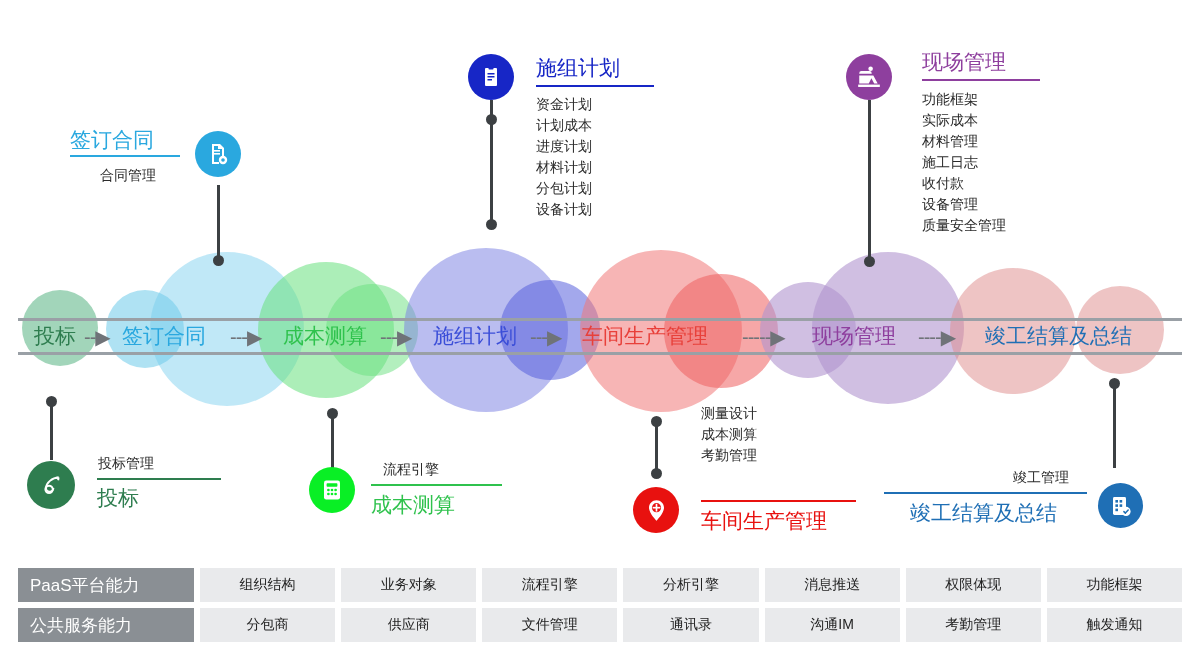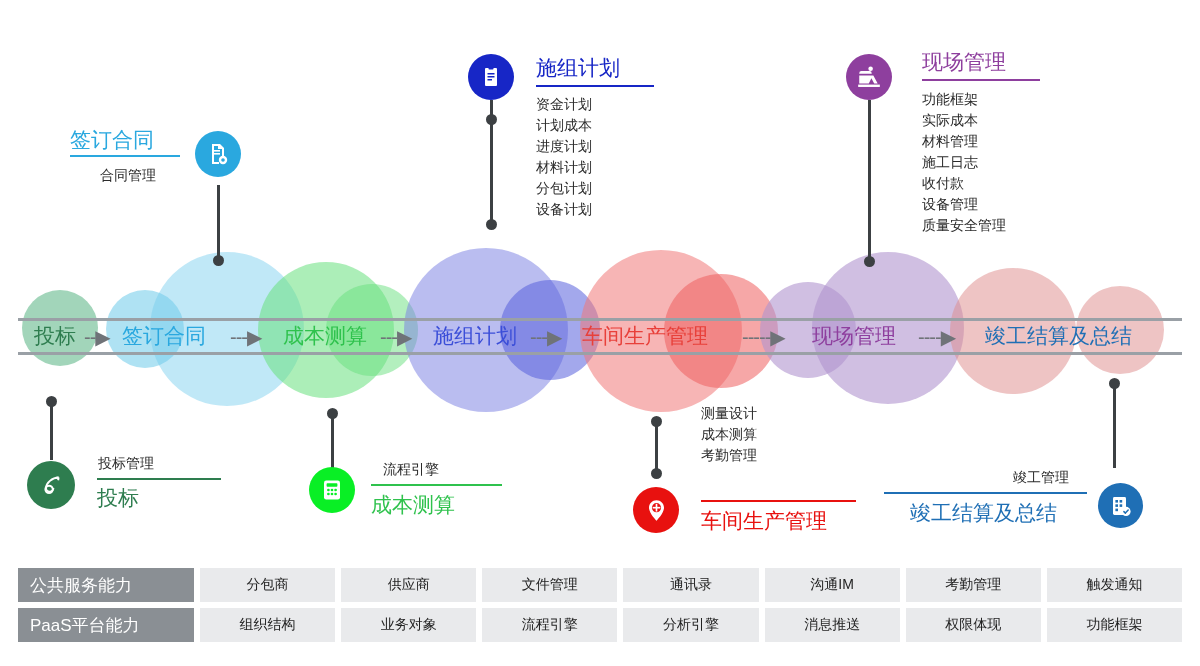--- a/index.html
+++ b/index.html
@@ -242,40 +242,40 @@
   <div class="callout-underline" style="left:701px;top:500px;width:155px;background:#e8110f;"></div>
   <div class="callout-title" style="left:701px;top:507px;color:#e8110f;">车间生产管理</div>
 
   <div class="callout-list" style="left:1013px;top:467px;">竣工管理</div>
   <div class="callout-underline" style="left:884px;top:492px;width:203px;background:#1f6fb5;"></div>
   <div class="callout-title" style="left:910px;top:499px;color:#1f6fb5;">竣工结算及总结</div>
 
   <div class="btm">
 
     <div class="btm-row">
+      <div class="btm-head">PaaS平台能力</div>
+      <div class="btm-cells">
+        <div class="btm-cell">组织结构</div>
+        <div class="btm-cell">业务对象</div>
+        <div class="btm-cell">流程引擎</div>
+        <div class="btm-cell">分析引擎</div>
+        <div class="btm-cell">消息推送</div>
+        <div class="btm-cell">权限体现</div>
+        <div class="btm-cell">功能框架</div>
+      </div>
+    </div>
+
+    <div class="btm-row">
       <div class="btm-head">公共服务能力</div>
       <div class="btm-cells">
         <div class="btm-cell">分包商</div>
         <div class="btm-cell">供应商</div>
         <div class="btm-cell">文件管理</div>
         <div class="btm-cell">通讯录</div>
         <div class="btm-cell">沟通IM</div>
         <div class="btm-cell">考勤管理</div>
         <div class="btm-cell">触发通知</div>
       </div>
     </div>
 
-    <div class="btm-row">
-      <div class="btm-head">PaaS平台能力</div>
-      <div class="btm-cells">
-        <div class="btm-cell">组织结构</div>
-        <div class="btm-cell">业务对象</div>
-        <div class="btm-cell">流程引擎</div>
-        <div class="btm-cell">分析引擎</div>
-        <div class="btm-cell">消息推送</div>
-        <div class="btm-cell">权限体现</div>
-        <div class="btm-cell">功能框架</div>
-      </div>
-    </div>
-
   </div>
 
 </div>
 
 </body></html>

